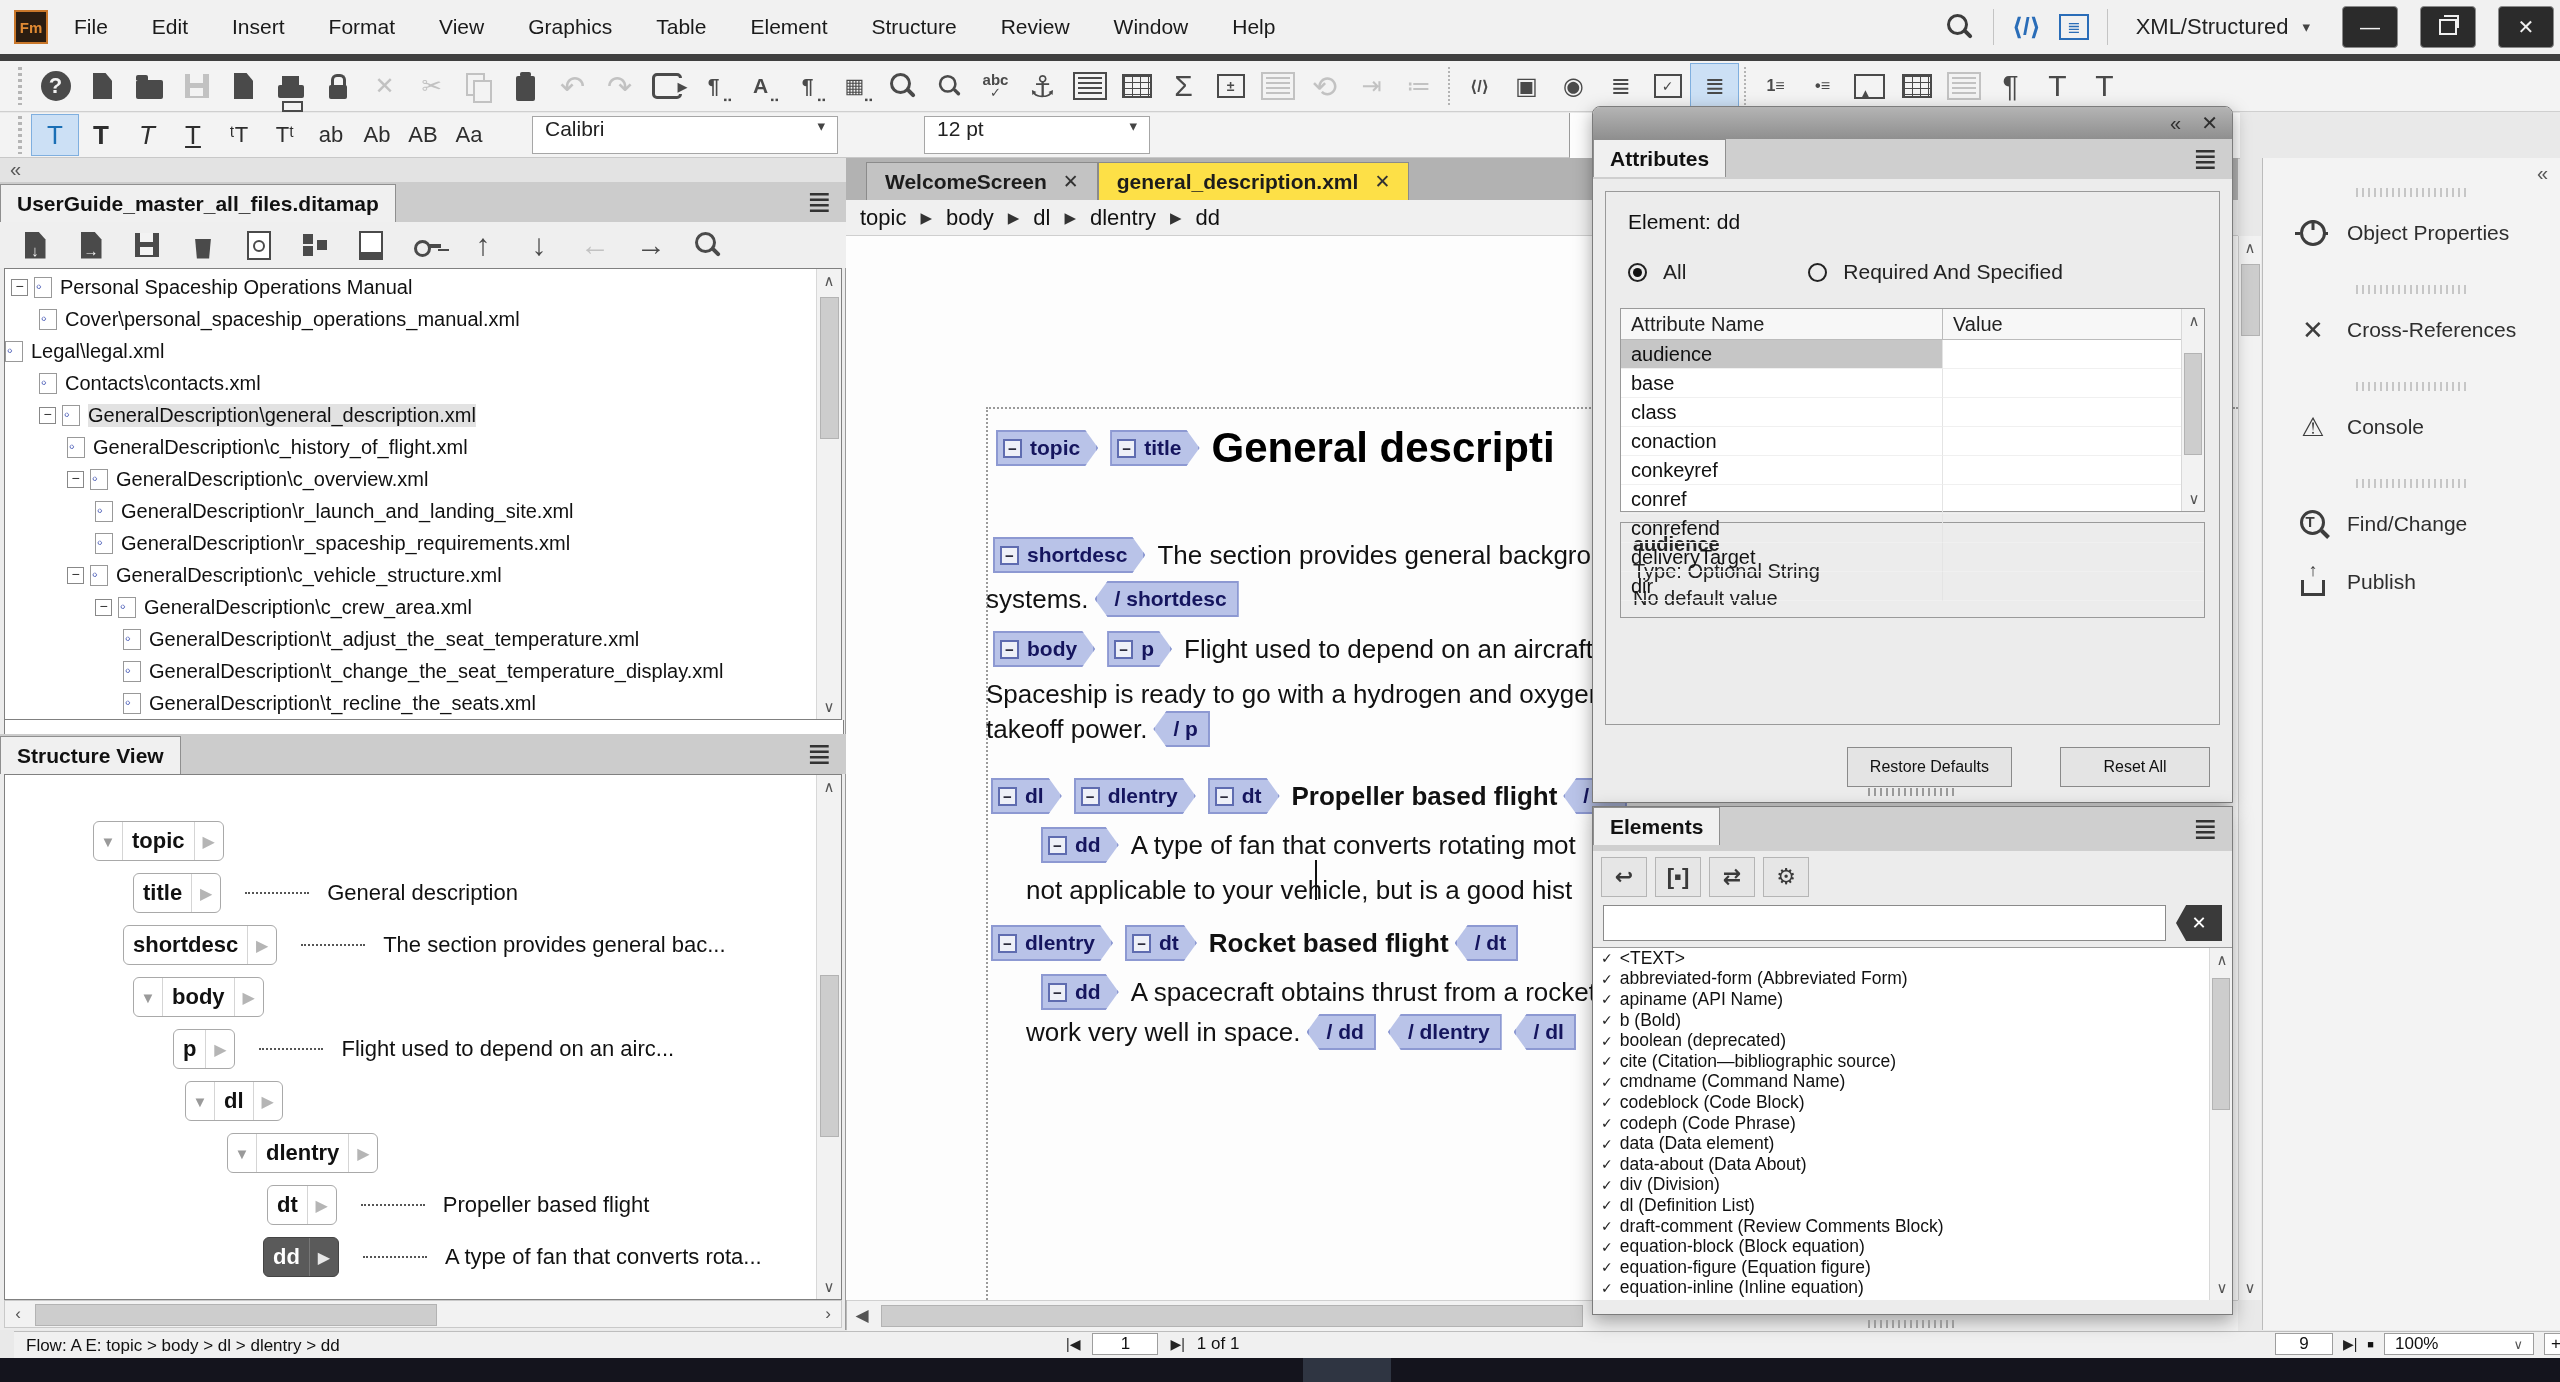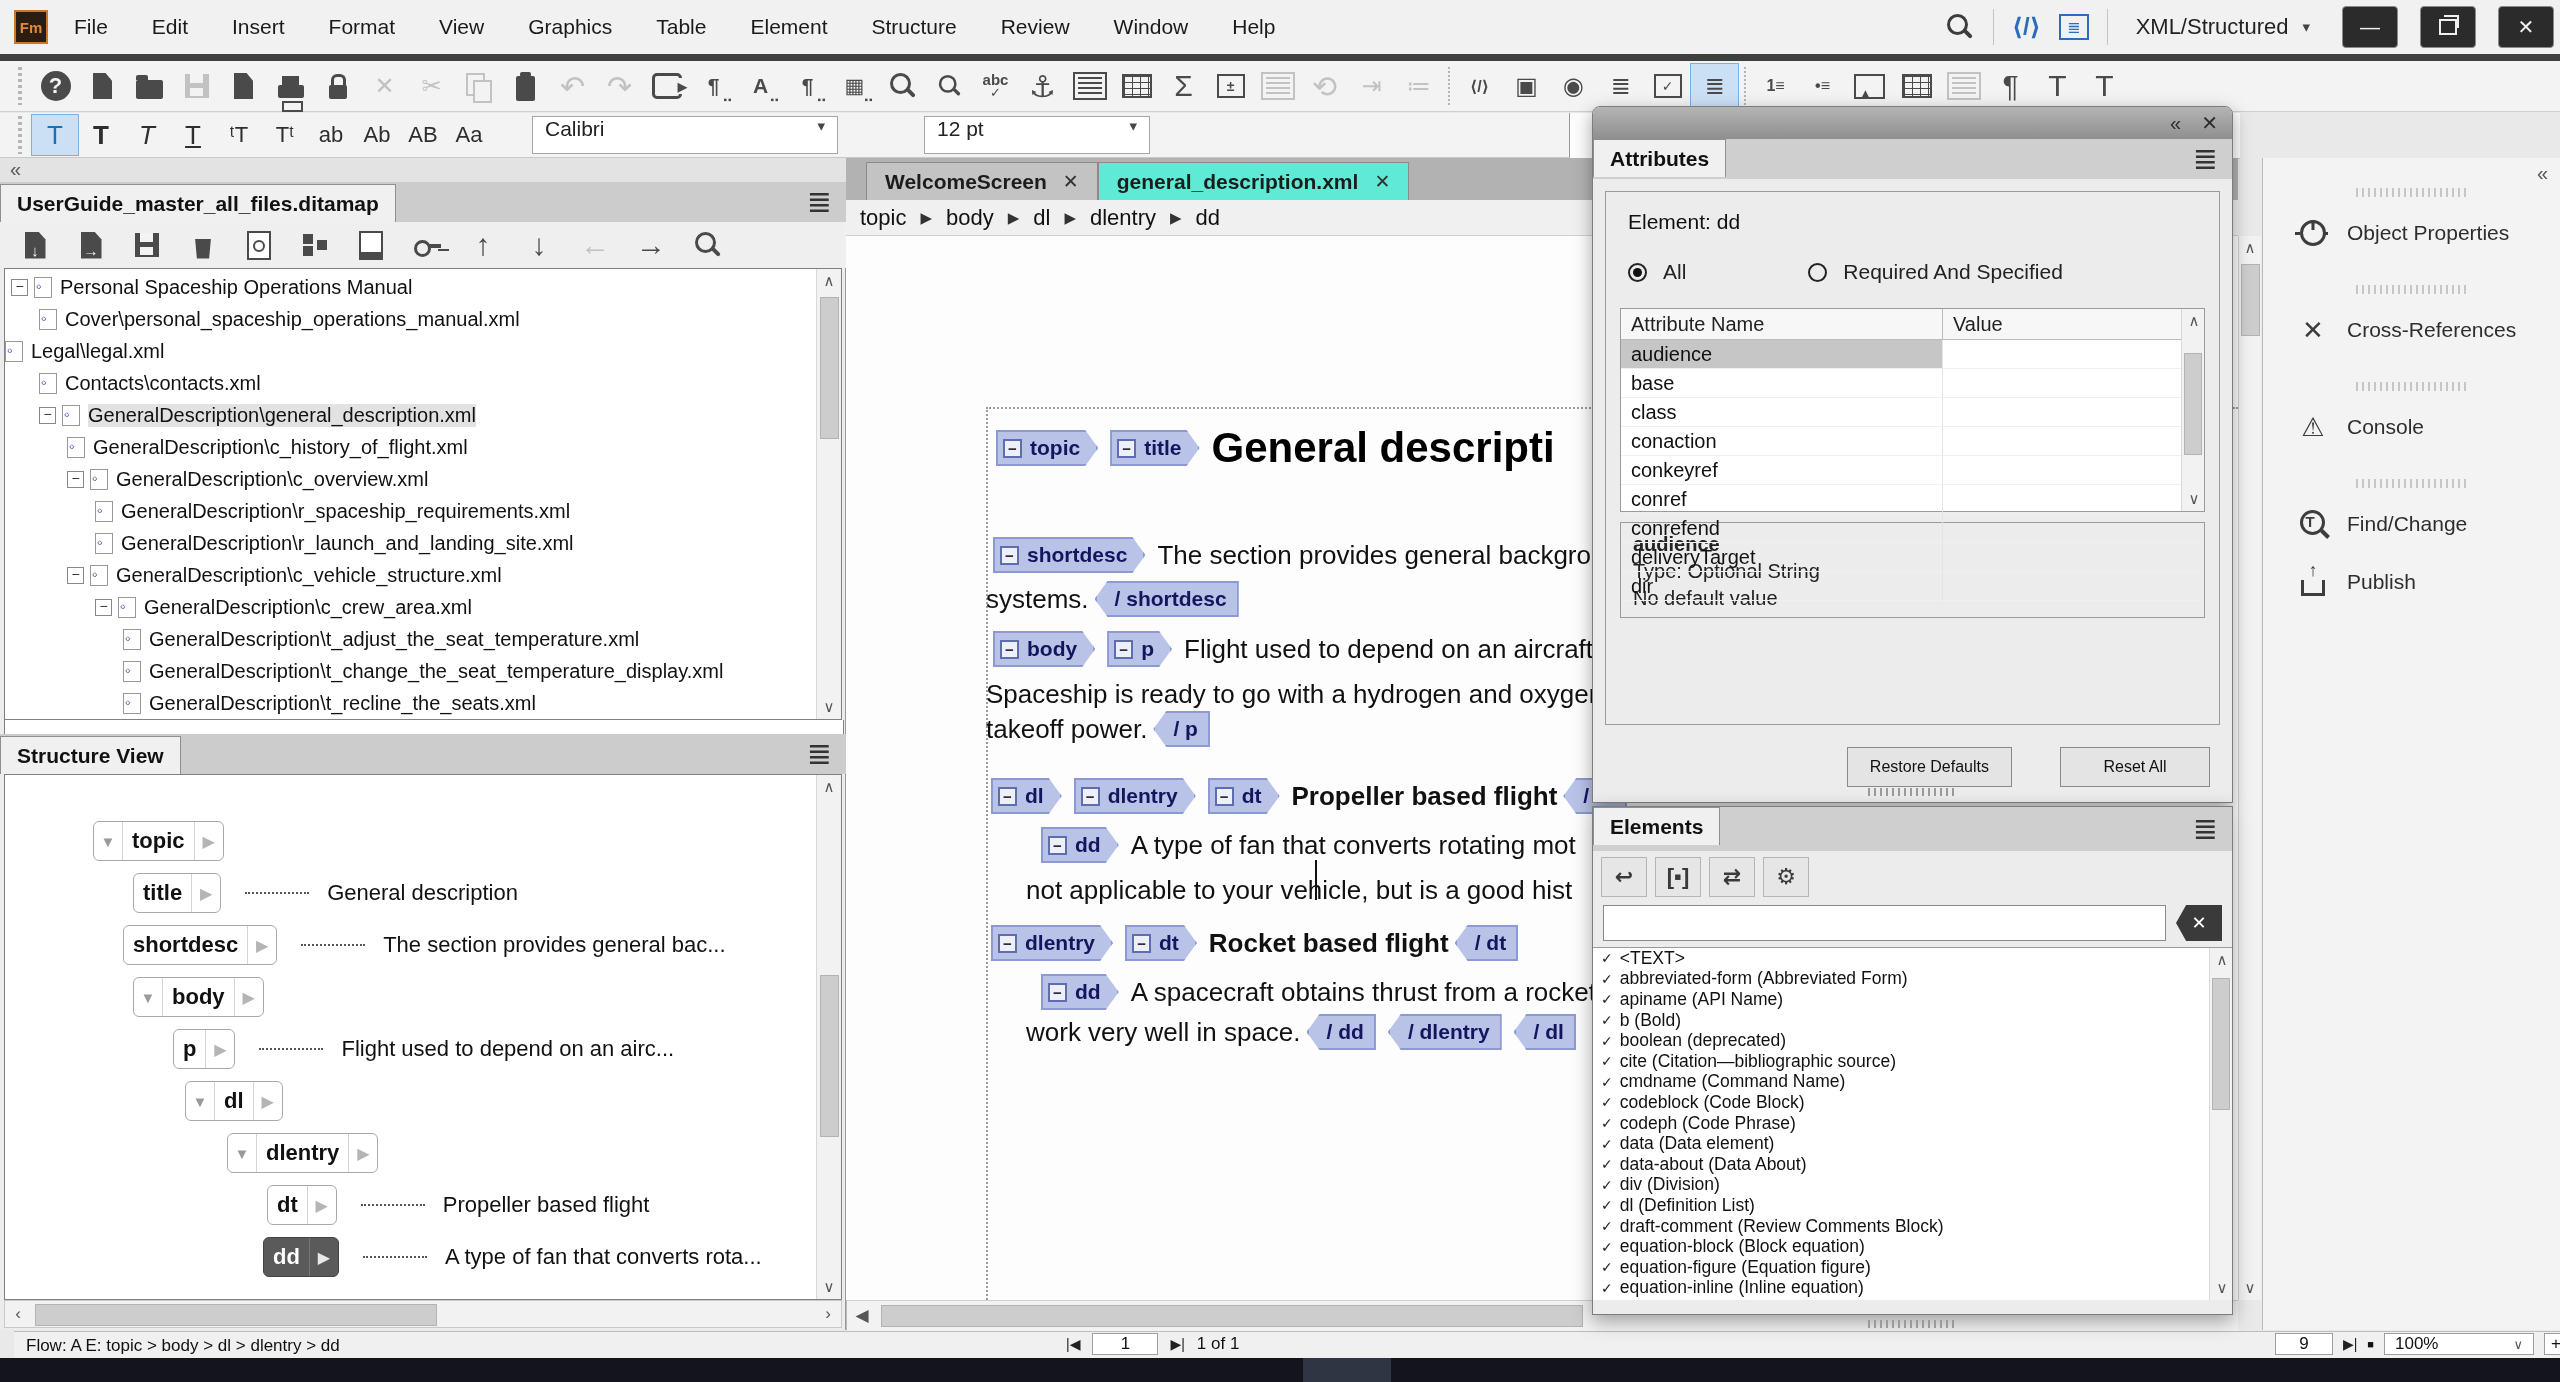--- a/index.html
+++ b/index.html
@@ -124,21 +124,21 @@
   .dots{width:64px;border-top:2px dotted #555;margin:0 18px 0 24px;flex:none;}
   .sv-text{font-size:22px;color:#111;}
   #sv-hscroll{left:4px;top:1142px;width:838px;height:28px;background:#f2f2f2;border:1px solid #c9c9c9;box-sizing:border-box;}
   .harrow{position:absolute;top:0;width:26px;height:26px;color:#555;font-size:17px;text-align:center;line-height:26px;}
   .hthumb{position:absolute;top:3px;height:20px;background:#cdcdcd;border:1px solid #b3b3b3;}
 
   
   #center{left:846px;top:158px;width:1392px;height:1172px;background:#b9b9b9;}
   #doctabs{left:0;top:0;width:1392px;height:42px;background:#b2b2b2;display:flex;align-items:flex-end;padding-left:20px;box-sizing:border-box;}
   .dtab{height:38px;display:flex;align-items:center;gap:16px;padding:0 18px;border:1px solid #8b8b8b;border-bottom:none;background:#c3c3c3;font-size:21px;font-weight:bold;color:#1c1c1c;box-sizing:border-box;}
-  .dtab.active{background:#5eead4;}
+  .dtab.active{background:#fde047;}
   .dtab .x{font-weight:normal;color:#333;font-size:19px;}
   #breadcrumb{left:0;top:42px;width:1392px;height:36px;background:#f0f0f0;border-bottom:1px solid #cfcfcf;display:flex;align-items:center;gap:14px;padding-left:14px;font-size:22px;color:#111;box-sizing:border-box;}
   #breadcrumb .bsep{color:#333;font-size:15px;}
   #canvas{left:0;top:78px;width:1392px;height:1064px;background:#fdfdfd;overflow:hidden;}
   #page-top{position:absolute;left:140px;top:171px;right:0;border-top:2px dotted #9a9a9a;}
   #page-left{position:absolute;left:140px;top:171px;bottom:0;border-left:2px dotted #9a9a9a;}
   .dline{position:absolute;display:flex;align-items:center;white-space:nowrap;font-size:26px;color:#111;height:44px;}
   .tag{display:inline-flex;align-items:center;height:36px;background:#b9c3e8;color:#15155e;font-size:21px;font-weight:bold;padding:0 18px 0 7px;margin-right:12px;clip-path:polygon(0 0,calc(100% - 13px) 0,100% 50%,calc(100% - 13px) 100%,0 100%);box-shadow:inset 0 0 0 2px #8d99d2;flex:none;}
   .tag .mbox{width:19px;height:19px;background:#eef0f8;border:2px solid #5f6cb0;box-sizing:border-box;display:inline-flex;align-items:center;justify-content:center;font-size:15px;line-height:1;color:#223;margin-right:8px;}
   .tag.end{clip-path:polygon(13px 0,100% 0,100% 100%,13px 100%,0 50%);padding:0 12px 0 20px;margin-left:6px;margin-right:6px;}
@@ -510,27 +510,27 @@
 
           <div class="ft-row" style="padding-left: 62px;">
             <span class="exp">−</span>
             <span class="fdoc"></span>
             <span class="lab">GeneralDescription\c_overview.xml</span>
           </div>
 
           <div class="ft-row" style="padding-left: 90px;">
 
             <span class="fdoc"></span>
+            <span class="lab">GeneralDescription\r_launch_and_landing_site.xml</span>
+          </div>
+
+          <div class="ft-row" style="padding-left: 90px;">
+
+            <span class="fdoc"></span>
             <span class="lab">GeneralDescription\r_spaceship_requirements.xml</span>
-          </div>
-
-          <div class="ft-row" style="padding-left: 90px;">
-
-            <span class="fdoc"></span>
-            <span class="lab">GeneralDescription\r_launch_and_landing_site.xml</span>
           </div>
 
           <div class="ft-row" style="padding-left: 62px;">
             <span class="exp">−</span>
             <span class="fdoc"></span>
             <span class="lab">GeneralDescription\c_vehicle_structure.xml</span>
           </div>
 
           <div class="ft-row" style="padding-left: 90px;">
             <span class="exp">−</span>

